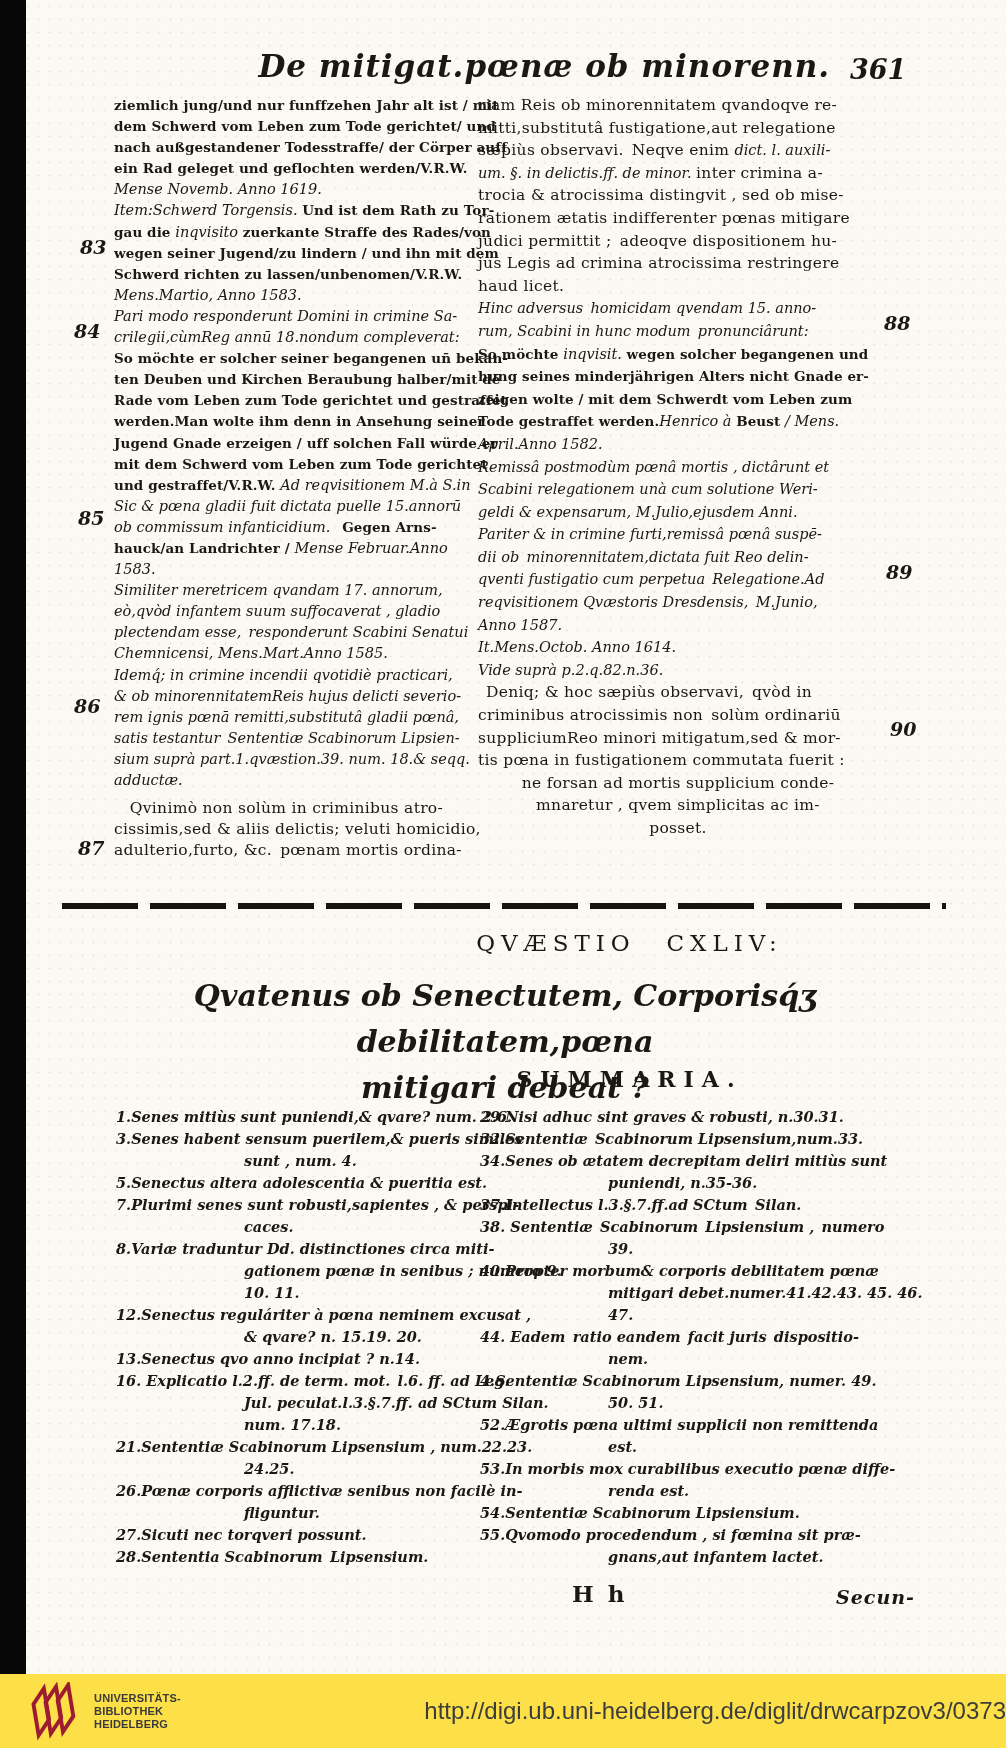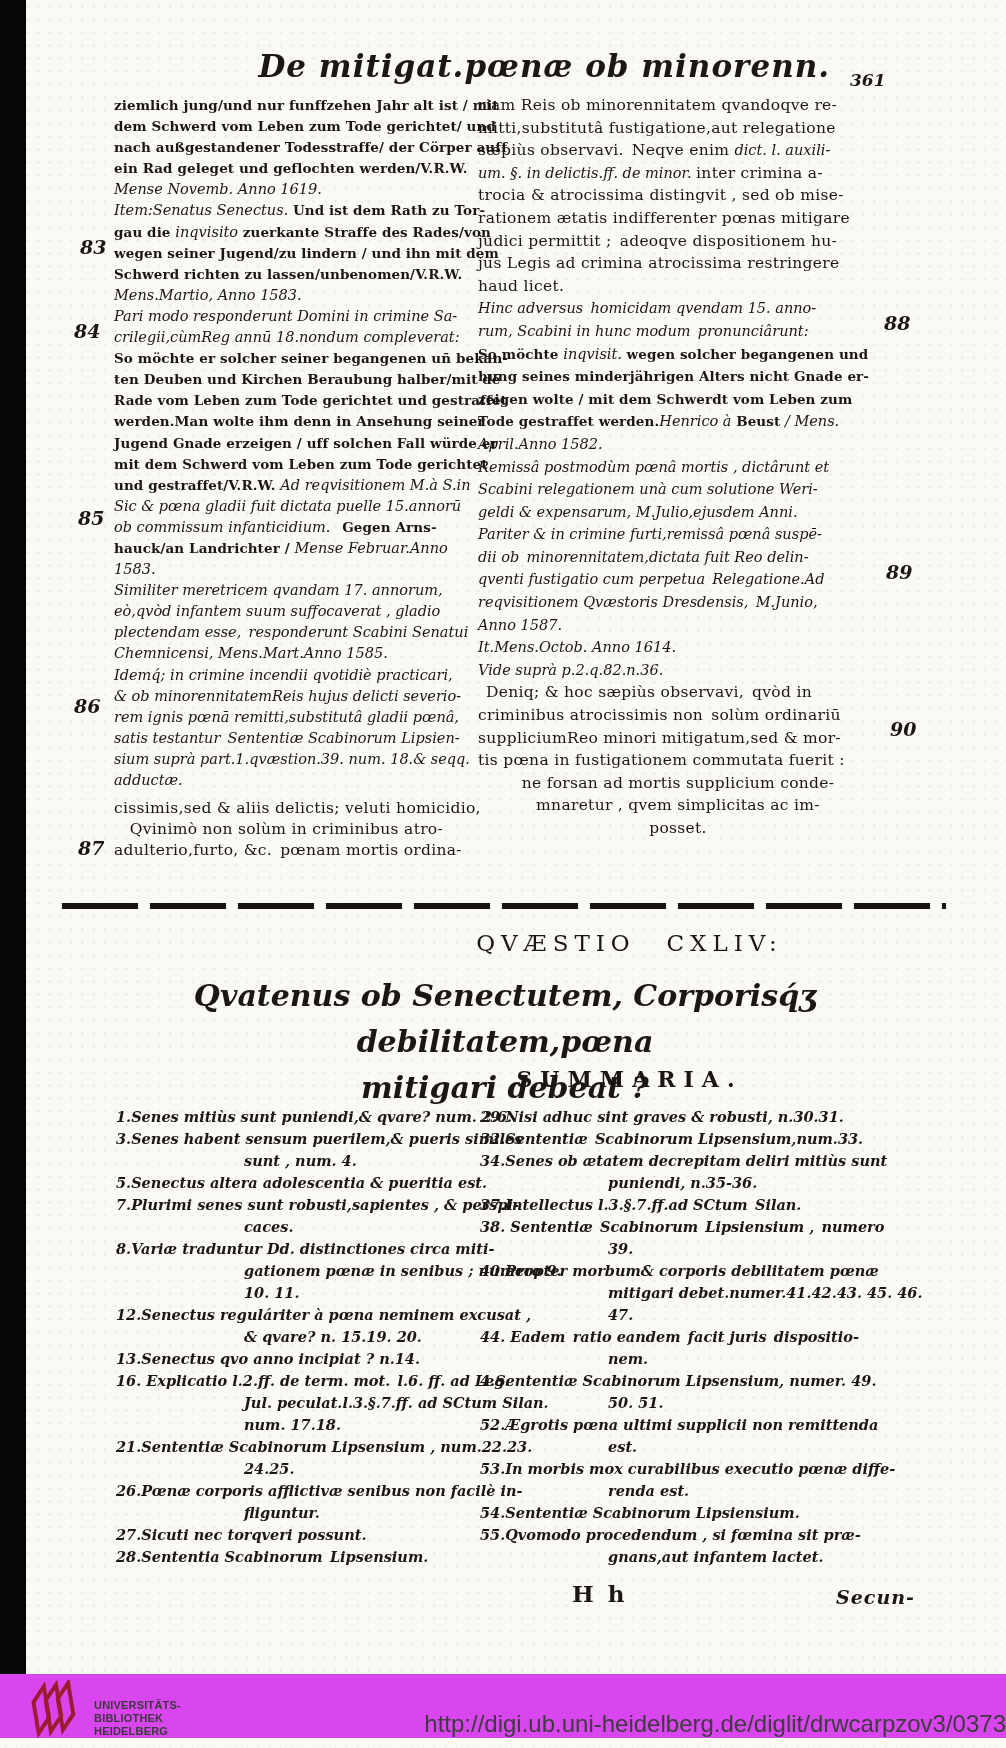--- a/index.html
+++ b/index.html
@@ -4,21 +4,21 @@
 <style>
   html,body{margin:0;padding:0;background:#888;}
   .page{position:relative;width:1006px;height:1748px;background:#faf9f4;overflow:hidden;
         font-family:"DejaVu Serif",serif;color:#1b1713;}
   .page::before{content:"";position:absolute;inset:0;pointer-events:none;
         background-image:radial-gradient(rgba(60,55,45,0.07) 1px, transparent 1.2px);
         background-size:11px 13px;}
   .gutter{position:absolute;left:0;top:0;width:26px;height:1674px;background:#070707;}
   .running-title{position:absolute;top:48px;left:0;width:830px;text-align:right;
         font-style:italic;font-weight:700;font-size:31px;letter-spacing:1px;}
-  .page-number{position:absolute;top:70px;left:850px;font-style:italic;font-weight:700;font-size:17px;}
+  .page-number{position:absolute;top:54px;left:850px;font-style:italic;font-weight:700;font-size:27px;}
   .col-left{position:absolute;left:114px;top:94px;width:364px;}
   .col-right{position:absolute;left:478px;top:94px;width:400px;}
   .tline{white-space:nowrap;}
   .col-left .tline{line-height:21.1px;height:21.1px;}
   .col-right .tline{line-height:22.6px;height:22.6px;}
   .col-left .tblock:nth-child(6){margin-top:7px;}
   .seg-g{font-weight:700;font-size:13.5px;letter-spacing:0.1px;}
   .seg-l{font-style:italic;font-size:14.5px;}
   .seg-r{font-size:15.5px;letter-spacing:0.3px;}
   .tcenter{text-align:center;}
@@ -31,22 +31,22 @@
         font-style:italic;font-weight:700;font-size:30px;line-height:46px;}
   .summaria-h{position:absolute;top:1066px;left:253px;width:753px;text-align:center;
         font-weight:700;font-size:22px;letter-spacing:8px;}
   .sum-left{position:absolute;left:116px;top:1106px;width:366px;}
   .sum-right{position:absolute;left:480px;top:1106px;width:480px;}
   .sline{white-space:nowrap;font-style:italic;font-weight:700;font-size:14.5px;line-height:22px;}
   .sind{padding-left:128px;}
   .sig{position:absolute;top:1580px;left:572px;font-size:23px;font-weight:700;letter-spacing:3px;}
   .catchword{position:absolute;top:1586px;left:836px;font-size:19px;font-weight:700;
         font-style:italic;letter-spacing:1px;}
-  .footer{position:absolute;left:0;top:1674px;width:1006px;height:64px;background:#d946ef;
-        display:flex;align-items:flex-end;}
+  .footer{position:absolute;left:0;top:1674px;width:1006px;height:74px;background:#fde047;
+        display:flex;align-items:center;}
   .logo{margin-left:30px;flex:0 0 auto;}
   .lib-name{margin-left:12px;font-family:"Liberation Sans",sans-serif;font-weight:700;
         font-size:11px;line-height:13px;color:#3a3a3a;letter-spacing:0.2px;}
   .footer-url{margin-left:auto;margin-right:0;font-family:"Liberation Sans",sans-serif;
         font-size:24px;color:#3c3c3c;}
 </style>
 </head>
 <body>
 
 <div class="page">
@@ -57,21 +57,21 @@
 
   <div class="col-left">
       <div class="tblock">
         <div class="tline"><span class="seg-g">ziemlich jung/und nur funffzehen Jahr alt ist / mit</span></div>
         <div class="tline"><span class="seg-g">dem Schwerd vom Leben zum Tode gerichtet/ und</span></div>
         <div class="tline"><span class="seg-g">nach außgestandener Todesstraffe/ der Cörper auff</span></div>
         <div class="tline"><span class="seg-g">ein Rad geleget und geflochten werden/V.R.W.</span></div>
         <div class="tline"><span class="seg-l">Mense Novemb. Anno 1619.</span></div>
       </div>
       <div class="tblock">
-        <div class="tline"><span class="seg-l">Item:Senatus Senectus. </span><span class="seg-g">Und ist dem Rath zu Tor-</span></div>
+        <div class="tline"><span class="seg-l">Item:Schwerd Torgensis. </span><span class="seg-g">Und ist dem Rath zu Tor-</span></div>
         <div class="tline"><span class="seg-g">gau die </span><span class="seg-l">inqvisito </span><span class="seg-g">zuerkante Straffe des Rades/von</span></div>
         <div class="tline"><span class="seg-g">wegen seiner Jugend/zu lindern / und ihn mit dem</span></div>
         <div class="tline"><span class="seg-g">Schwerd richten zu lassen/unbenomen/V.R.W.</span></div>
         <div class="tline"><span class="seg-l">Mens.Martio, Anno 1583.</span></div>
       </div>
       <div class="tblock">
         <div class="tline"><span class="seg-l">Pari modo responderunt Domini in crimine Sa-</span></div>
         <div class="tline"><span class="seg-l">crilegii,cùmReg annū 18.nondum compleverat:</span></div>
         <div class="tline"><span class="seg-g">So möchte er solcher seiner begangenen uñ bekan-</span></div>
         <div class="tline"><span class="seg-g">ten Deuben und Kirchen Beraubung halber/mit dē</span></div>
@@ -93,22 +93,22 @@
       </div>
       <div class="tblock">
         <div class="tline"><span class="seg-l">Idemq́; in crimine incendii qvotidiè practicari,</span></div>
         <div class="tline"><span class="seg-l">&amp; ob minorennitatemReis hujus delicti severio-</span></div>
         <div class="tline"><span class="seg-l">rem ignis pœnā remitti,substitutâ gladii pœnâ,</span></div>
         <div class="tline"><span class="seg-l">satis testantur Sententiæ Scabinorum Lipsien-</span></div>
         <div class="tline"><span class="seg-l">sium suprà part.1.qvæstion.39. num. 18.&amp; seqq.</span></div>
         <div class="tline"><span class="seg-l">adductæ.</span></div>
       </div>
       <div class="tblock">
+        <div class="tline"><span class="seg-r"> Qvinimò non solùm in criminibus atro-</span></div>
         <div class="tline"><span class="seg-r">cissimis,sed &amp; aliis delictis; veluti homicidio,</span></div>
-        <div class="tline"><span class="seg-r"> Qvinimò non solùm in criminibus atro-</span></div>
         <div class="tline"><span class="seg-r">adulterio,furto, &amp;c. pœnam mortis ordina-</span></div>
       </div>
     </div>
   <div class="col-right">
       <div class="tblock">
         <div class="tline"><span class="seg-r">riam Reis ob minorennitatem qvandoqve re-</span></div>
         <div class="tline"><span class="seg-r">mitti,substitutâ fustigatione,aut relegatione</span></div>
         <div class="tline"><span class="seg-r">sæpiùs observavi. Neqve enim </span><span class="seg-l">dict. l. auxili-</span></div>
         <div class="tline"><span class="seg-l">um. §. in delictis.ff. de minor. </span><span class="seg-r">inter crimina a-</span></div>
         <div class="tline"><span class="seg-r">trocia &amp; atrocissima distingvit , sed ob mise-</span></div>

